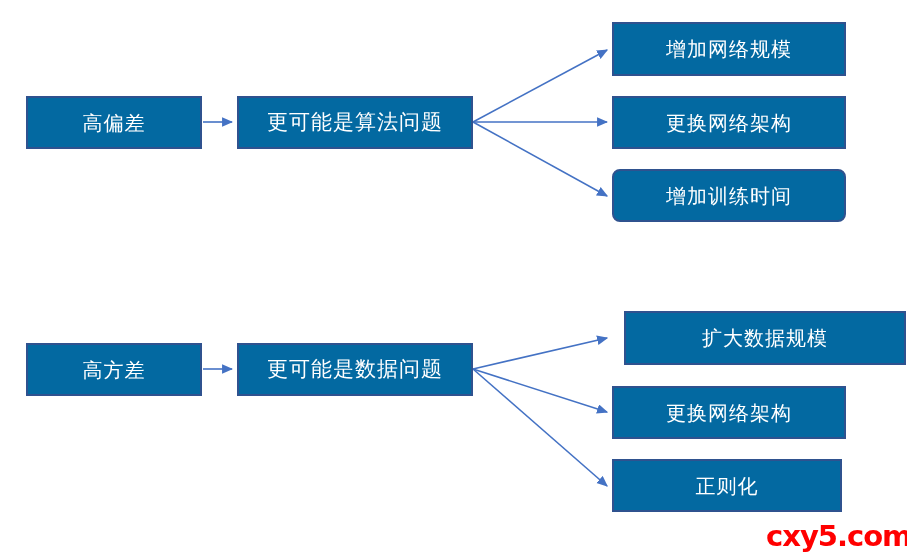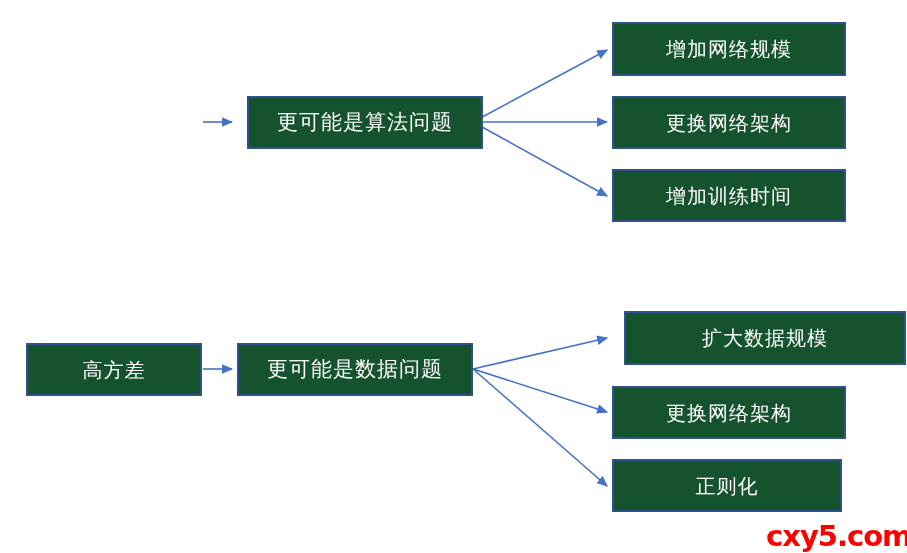--- a/index.html
+++ b/index.html
@@ -13,21 +13,21 @@
   #canvas {
     position: relative;
     width: 907px;
     height: 553px;
     background: #ffffff;
     overflow: hidden;
   }
   .node {
     position: absolute;
     box-sizing: border-box;
-    background: #14532d;
+    background: #0369a1;
     border: 2px solid #2F528F;
     color: #ffffff;
     display: flex;
     align-items: center;
     justify-content: center;
     font-size: 20px;
     line-height: 1;
     letter-spacing: 1px;
     white-space: nowrap;
     user-select: none;
@@ -73,28 +73,29 @@
     <line x1="473" y1="122" x2="607" y2="122" stroke="#4472C4" stroke-width="1.6" marker-end="url(#arrowhead)"></line>
     <line x1="473" y1="122" x2="607" y2="196" stroke="#4472C4" stroke-width="1.6" marker-end="url(#arrowhead)"></line>
 
     <line x1="203" y1="369" x2="232" y2="369" stroke="#4472C4" stroke-width="1.6" marker-end="url(#arrowhead)"></line>
 
     <line x1="473" y1="369" x2="607" y2="338" stroke="#4472C4" stroke-width="1.6" marker-end="url(#arrowhead)"></line>
     <line x1="473" y1="369" x2="607" y2="412" stroke="#4472C4" stroke-width="1.6" marker-end="url(#arrowhead)"></line>
     <line x1="473" y1="369" x2="607" y2="486" stroke="#4472C4" stroke-width="1.6" marker-end="url(#arrowhead)"></line>
   </svg>
 
+  <div class="node" style="left:26px; top:96px; width:176px; height:53px;">高偏差</div>
 
-  <div class="node wide-label" style="left:237px; top:96px; width:236px; height:53px;margin-left:10px;">更可能是算法问题</div>
+  <div class="node wide-label" style="left:237px; top:96px; width:236px; height:53px;">更可能是算法问题</div>
 
   <div class="node" style="left:612px; top:22px; width:234px; height:54px;">增加网络规模</div>
 
   <div class="node" style="left:612px; top:96px; width:234px; height:53px;">更换网络架构</div>
 
-  <div class="node" style="left:612px; top:169px; width:234px; height:53px;">增加训练时间</div>
+  <div class="node" style="left:612px; top:169px; width:234px; height:53px;border-radius:8px;">增加训练时间</div>
 
   <div class="node" style="left:26px; top:343px; width:176px; height:53px;text-align:right;">高方差</div>
 
   <div class="node wide-label" style="left:237px; top:343px; width:236px; height:53px;text-align:right;">更可能是数据问题</div>
 
   <div class="node" style="left:624px; top:311px; width:282px; height:54px;">扩大数据规模</div>
 
   <div class="node" style="left:612px; top:386px; width:234px; height:53px;">更换网络架构</div>
 
   <div class="node" style="left:612px; top:459px; width:230px; height:53px;">正则化</div>

